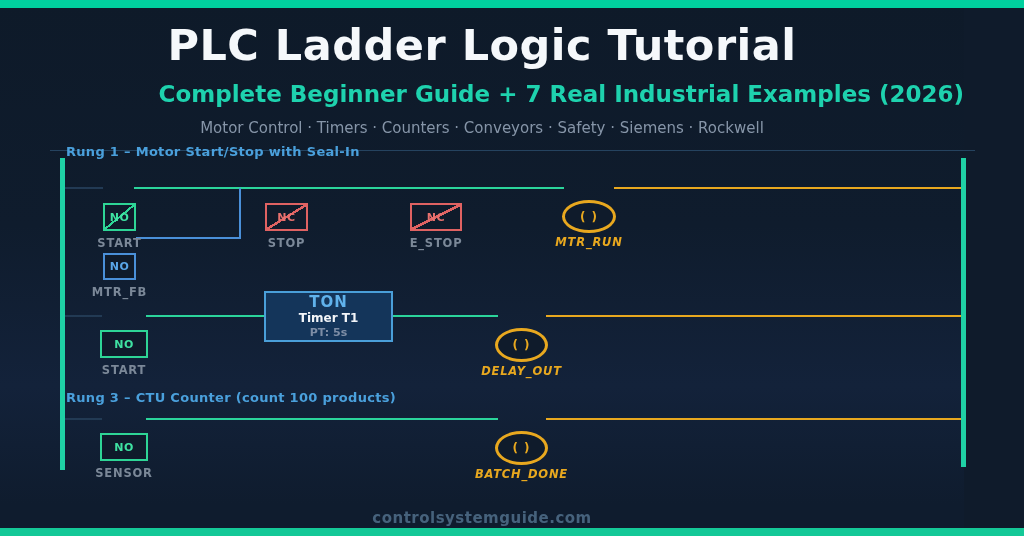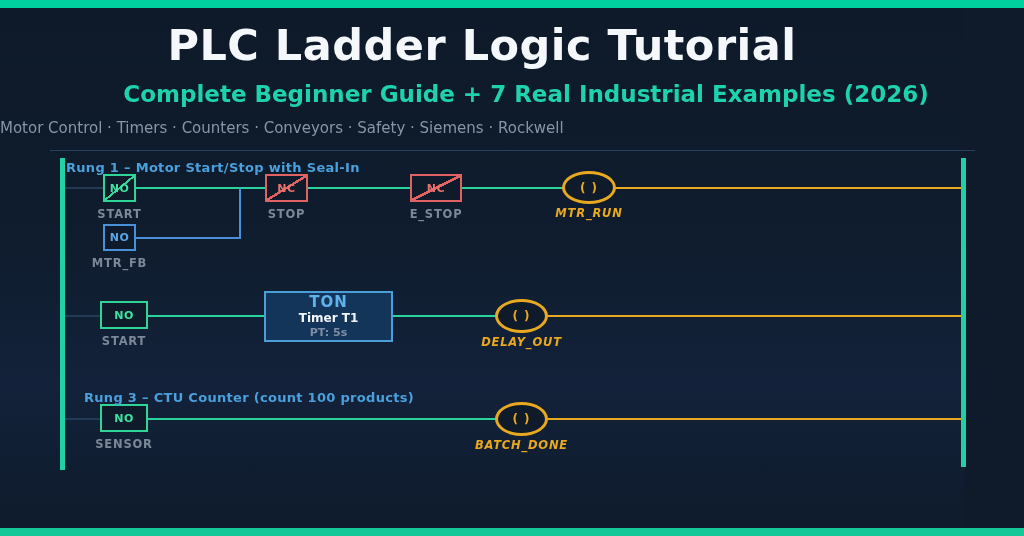--- a/index.html
+++ b/index.html
@@ -14,46 +14,46 @@
   }
   .accent-bar{position:absolute;left:0;width:1024px;height:8px;background:#00d09e;}
   .accent-top{top:0;}
   .accent-bottom{bottom:0;background:#14c897;}
 
   .title{
     position:absolute;top:20px;left:0;width:100%;text-align:center;
     font-size:43px;font-weight:bold;color:#f5f8fb;letter-spacing:0.5px;
   }
   .subtitle{
-    position:absolute;top:81px;left:0;width:100%;text-align:center;
-    font-size:23px;font-weight:bold;color:#1ed2ae;margin-left:44px;
+    position:absolute;top:81px;left:0;width:100%;text-align:right;
+    font-size:23px;font-weight:bold;color:#1ed2ae;
   }
   .tagline{
-    position:absolute;top:119px;left:0;width:100%;
+    position:absolute;top:119px;left:0;width:100%;text-align:center;
     font-size:15px;color:#8695a8;
   }
 
   .panel-border{position:absolute;left:50px;top:150px;width:925px;height:1px;background:#25435f;}
   .rail{position:absolute;background:#1fd1a5;z-index:2;}
   .rail-left{left:60px;top:158px;width:5px;height:312px;}
   .rail-right{left:961px;top:158px;width:5px;height:309px;}
 
   .wire{position:absolute;height:2px;z-index:1;}
   .wire-v{position:absolute;width:2px;z-index:1;}
   .w-green{background:#2bd49b;}
   .w-amber{background:#e8a81f;}
   .w-dark{background:#223a54;}
   .w-blue{background:#4a90d9;}
 
   .rung-label{
     position:absolute;font-size:13px;font-weight:bold;color:#4aa0dc;
     letter-spacing:0.3px;z-index:4;white-space:nowrap;
   }
 
-  .dev{position:absolute;z-index:3;}
+  .dev{position:absolute;z-index:3;margin-top:29px;}
   .cbox{
     position:relative;box-sizing:border-box;background-color:#0f1b2b;
     display:flex;align-items:center;justify-content:center;
     font-size:11px;font-weight:bold;letter-spacing:0.5px;
   }
   .cbox-no{border:2px solid #2ed596;color:#3fe2a2;}
   .cbox-nc{border:2px solid #e06262;color:#e8716e;text-align:right;}
   .cbox-blue{border:2px solid #4a90d9;color:#5aa6e8;}
   .diag-green{background-image:linear-gradient(to bottom right,
       transparent calc(50% - 1px),#2ed596 calc(50% - 1px),#2ed596 calc(50% + 1px),transparent calc(50% + 1px));}
@@ -100,21 +100,21 @@
   <div class="accent-bar accent-bottom"></div>
 
   <div class="title">PLC Ladder Logic Tutorial</div>
   <div class="subtitle">Complete Beginner Guide + 7 Real Industrial Examples (2026)</div>
   <div class="tagline">Motor Control · Timers · Counters · Conveyors · Safety · Siemens · Rockwell</div>
 
   <div class="panel-border"></div>
   <div class="rail rail-left"></div>
   <div class="rail rail-right"></div>
 
-  <div class="rung-label" style="left:66px;top:160px;">Rung 1 – Motor Start/Stop with Seal-In</div>
+  <div class="rung-label" style="left:66px;top:144px;">Rung 1 – Motor Start/Stop with Seal-In</div>
 
   <div class="wire w-dark" style="left:65px;top:187px;width:38px;"></div>
   <div class="wire w-green" style="left:134px;top:187px;width:430px;"></div>
   <div class="wire w-amber" style="left:614px;top:187px;width:348px;"></div>
 
   <div class="wire w-blue" style="left:136px;top:237px;width:105px;"></div>
   <div class="wire-v w-blue" style="left:239px;top:188px;height:50px;"></div>
 
   <div class="dev" style="left:103px;top:174px;width:33px;">
     <div class="cbox cbox-no diag-green" style="height:28px;">
@@ -169,35 +169,36 @@
     <div class="fblock-param">PT: 5s</div>
   </div>
 
   <div class="dev" style="left:495px;top:299px;width:53px;">
     <div class="coil" style="height:34px;">
       <span>( )</span>
     </div>
     <div class="tag tag-amber" style="top:calc(100% + 2px);">DELAY_OUT</div>
   </div>
 
-  <div class="rung-label" style="left:84px;top:390px;">Rung 3 – CTU Counter (count 100 products)</div>
+  <div class="rung-label" style="left:66px;top:390px;">Rung 3 – CTU Counter (count 100 products)</div>
 
   <div class="wire w-dark" style="left:65px;top:418px;width:37px;"></div>
   <div class="wire w-green" style="left:146px;top:418px;width:352px;"></div>
   <div class="wire w-amber" style="left:546px;top:418px;width:416px;"></div>
 
   <div class="dev" style="left:100px;top:404px;width:48px;">
     <div class="cbox cbox-no" style="height:28px;">
       <span>NO</span>
     </div>
     <div class="tag">SENSOR</div>
   </div>
 
 
   <div class="dev" style="left:495px;top:402px;width:53px;">
     <div class="coil" style="height:34px;">
       <span>( )</span>
     </div>
     <div class="tag tag-amber" style="top:calc(100% + 2px);">BATCH_DONE</div>
   </div>
 
+  <div class="footer">controlsystemguide.com</div>
 
 </div>
 
 </body></html>

